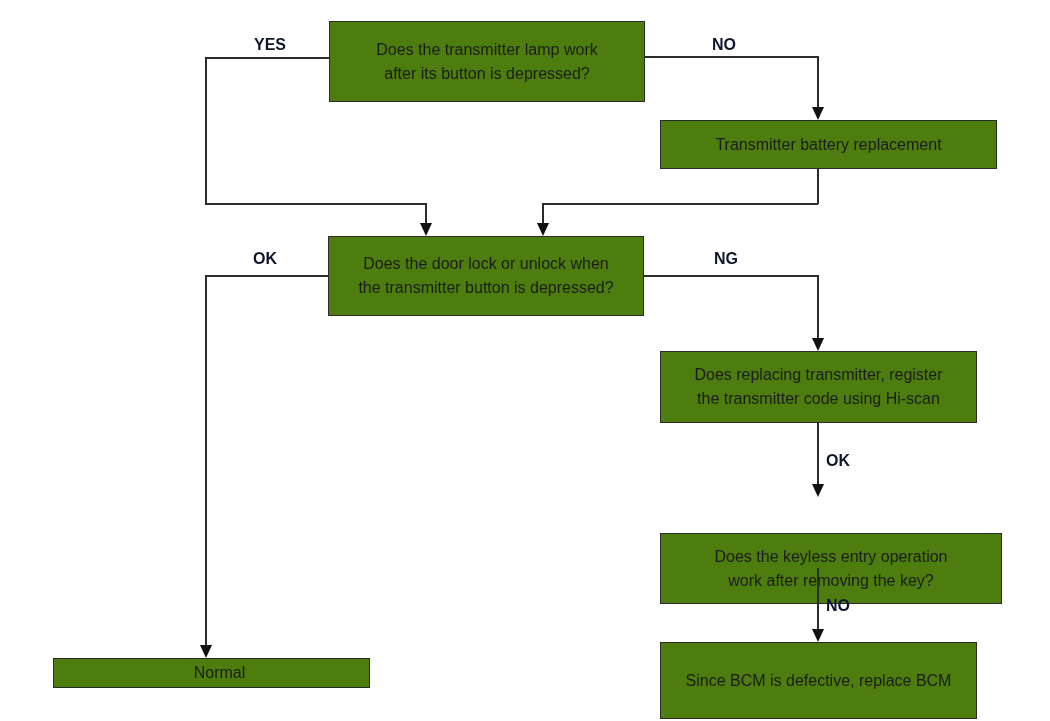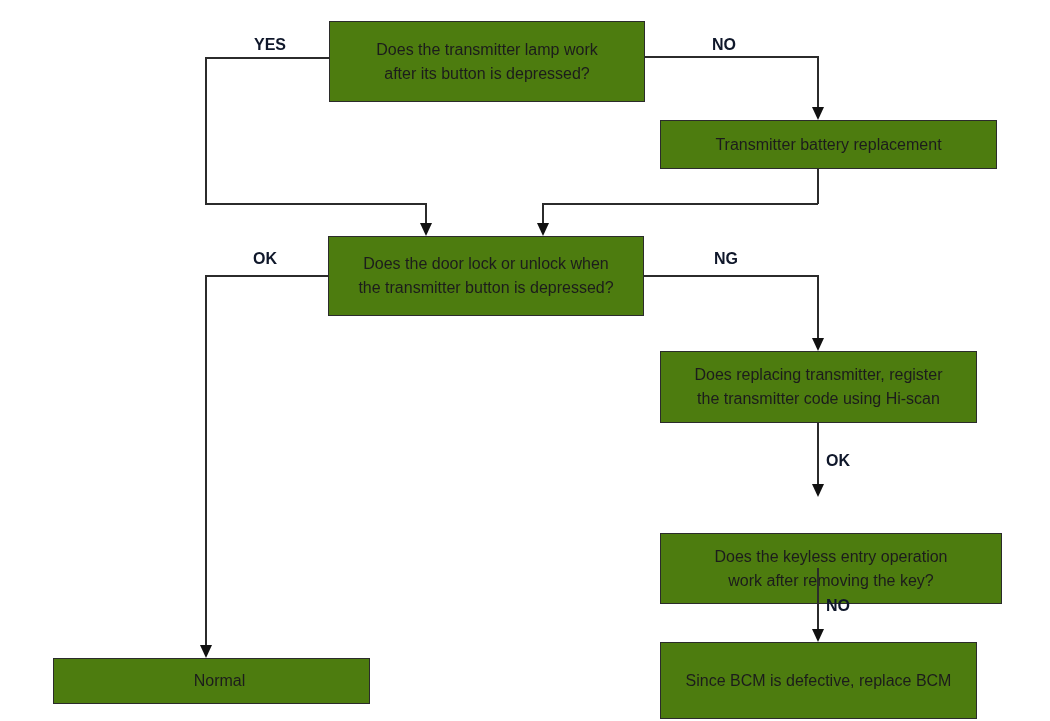--- a/index.html
+++ b/index.html
@@ -42,21 +42,21 @@
     border-top:13px solid #111111;
   }
 
   
   #node-lamp     { left:329px; top:21px;  width:316px; height:81px; }
   #node-battery  { left:660px; top:120px; width:337px; height:49px; }
   #node-door     { left:328px; top:236px; width:316px; height:80px; }
   #node-register { left:660px; top:351px; width:317px; height:72px; }
   #node-keyless  { left:660px; top:497px; width:342px; height:71px;margin-top:36px; }
   #node-bcm      { left:660px; top:642px; width:317px; height:77px; }
-  #node-normal   { left:53px;  top:658px; width:317px; height:46px;padding-left:16px; }
+  #node-normal   { left:53px;  top:658px; width:317px; height:30px;padding-left:16px; }
 
   
   #label-yes      { left:246px; top:36px;  width:48px; }
   #label-no-top   { left:700px; top:36px;  width:48px; }
   #label-ok-left  { left:241px; top:250px; width:48px; }
   #label-ng       { left:702px; top:250px; width:48px; }
   #label-ok-right { left:826px; top:452px; }
   #label-no-bottom{ left:826px; top:597px; }
 
   

